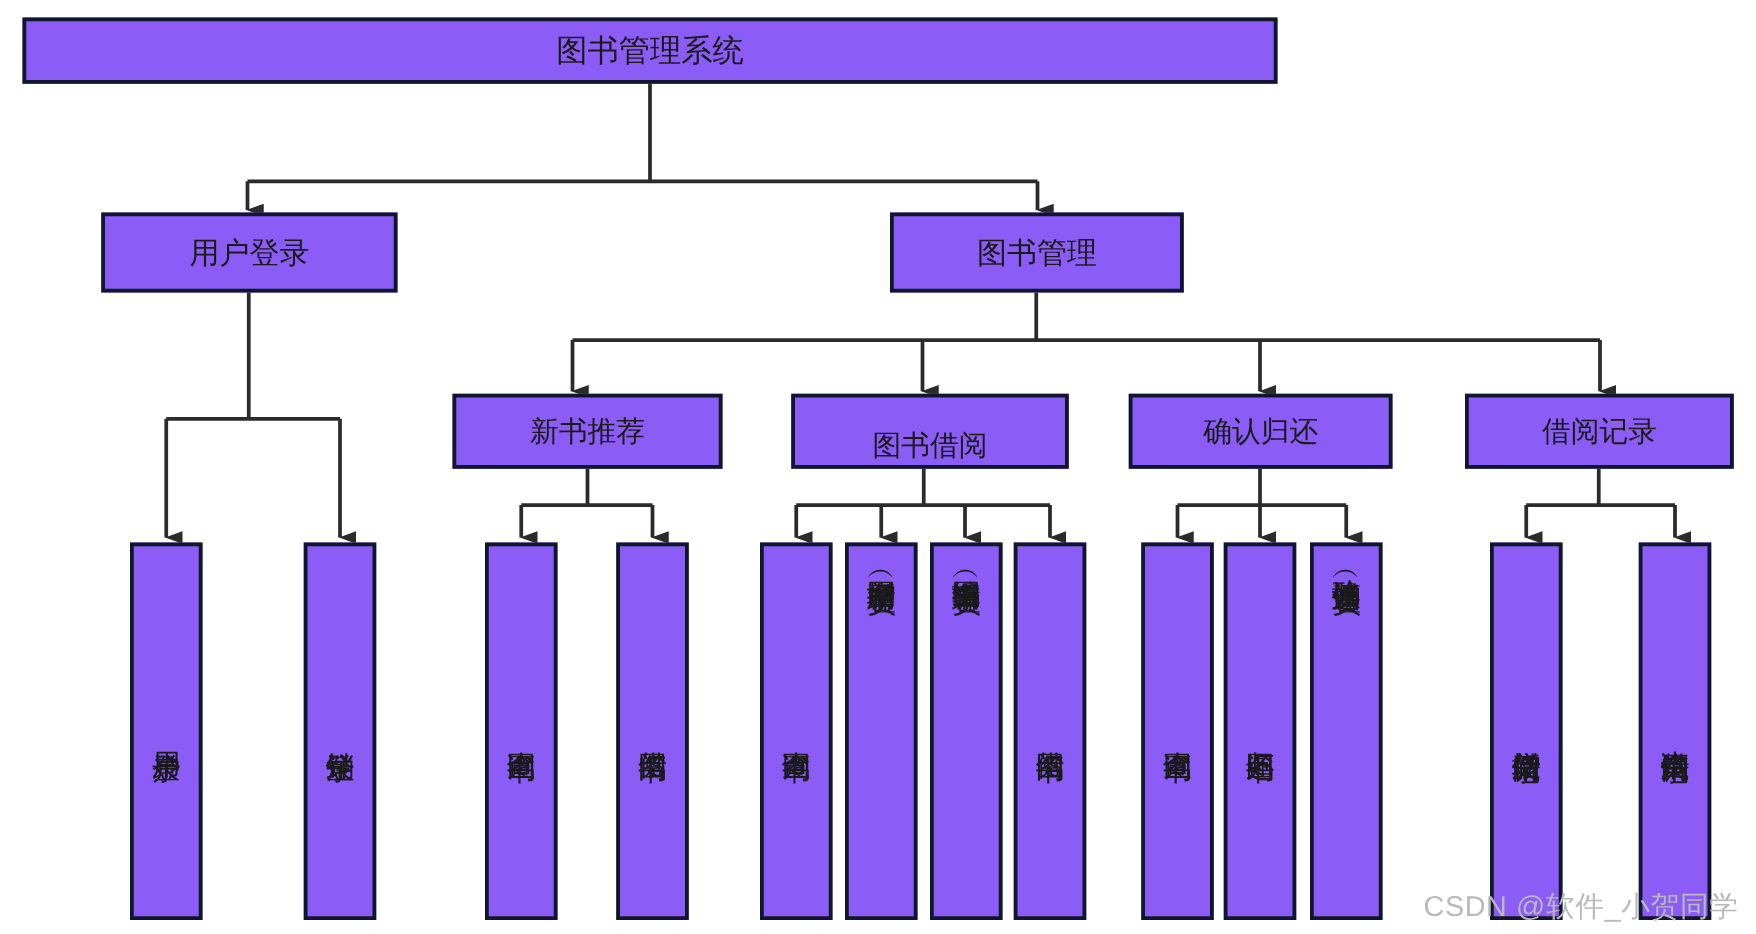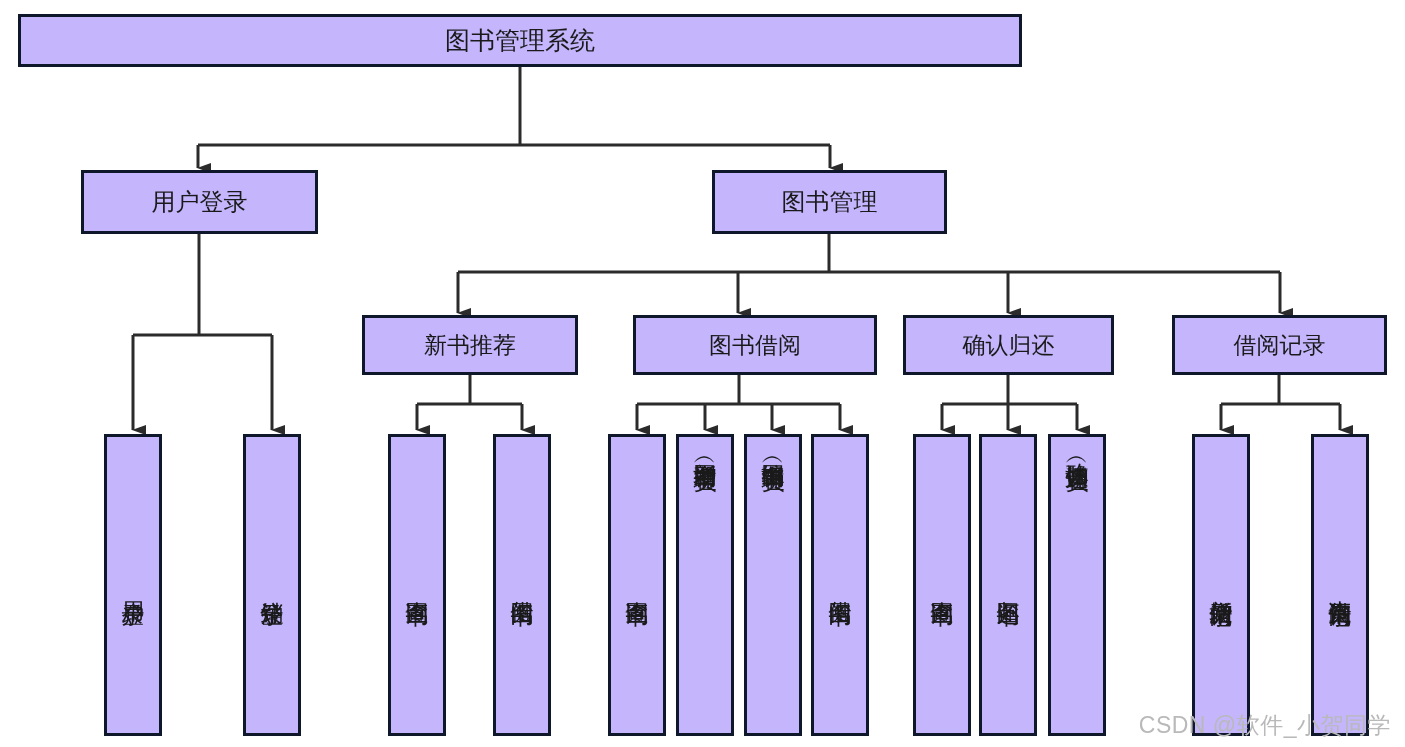--- a/index.html
+++ b/index.html
@@ -18,21 +18,21 @@
   svg#wires {
     position: absolute;
     left: 0; top: 0;
     width: 1405px;
     height: 747px;
     pointer-events: none;
   }
   .node {
     position: absolute;
     box-sizing: border-box;
-    background: #c4b5fd;
+    background: #8b5cf6;
     border: 3px solid #0f172a;
     display: flex;
     align-items: center;
     justify-content: center;
     color: #1a1a1a;
   }
   .node.root {
     border-width: 3px;
     font-size: 25px;
   }
@@ -133,21 +133,21 @@
   <div class="node lvl2" style="left:81px; top:170px; width:237px; height:64px;">
     <span>用户登录</span>
   </div>
   <div class="node lvl3" style="left:362px; top:315px; width:216px; height:60px;">
     <span>新书推荐</span>
   </div>
 
   <div class="node lvl2" style="left:712px; top:170px; width:235px; height:64px;">
     <span>图书管理</span>
   </div>
-  <div class="node lvl3" style="left:633px; top:315px; width:244px; height:60px;">
+  <div class="node lvl3" style="left:633px; top:315px; width:222px; height:60px;align-items:flex-end;">
     <span>图书借阅</span>
   </div>
   <div class="node lvl3" style="left:903px; top:315px; width:211px; height:60px;">
     <span>确认归还</span>
   </div>
   <div class="node lvl3" style="left:1172px; top:315px; width:215px; height:60px;">
     <span>借阅记录</span>
   </div>
 
   <div class="node leaf" style="left:104px; top:434px; width:58px; height:302px;">

